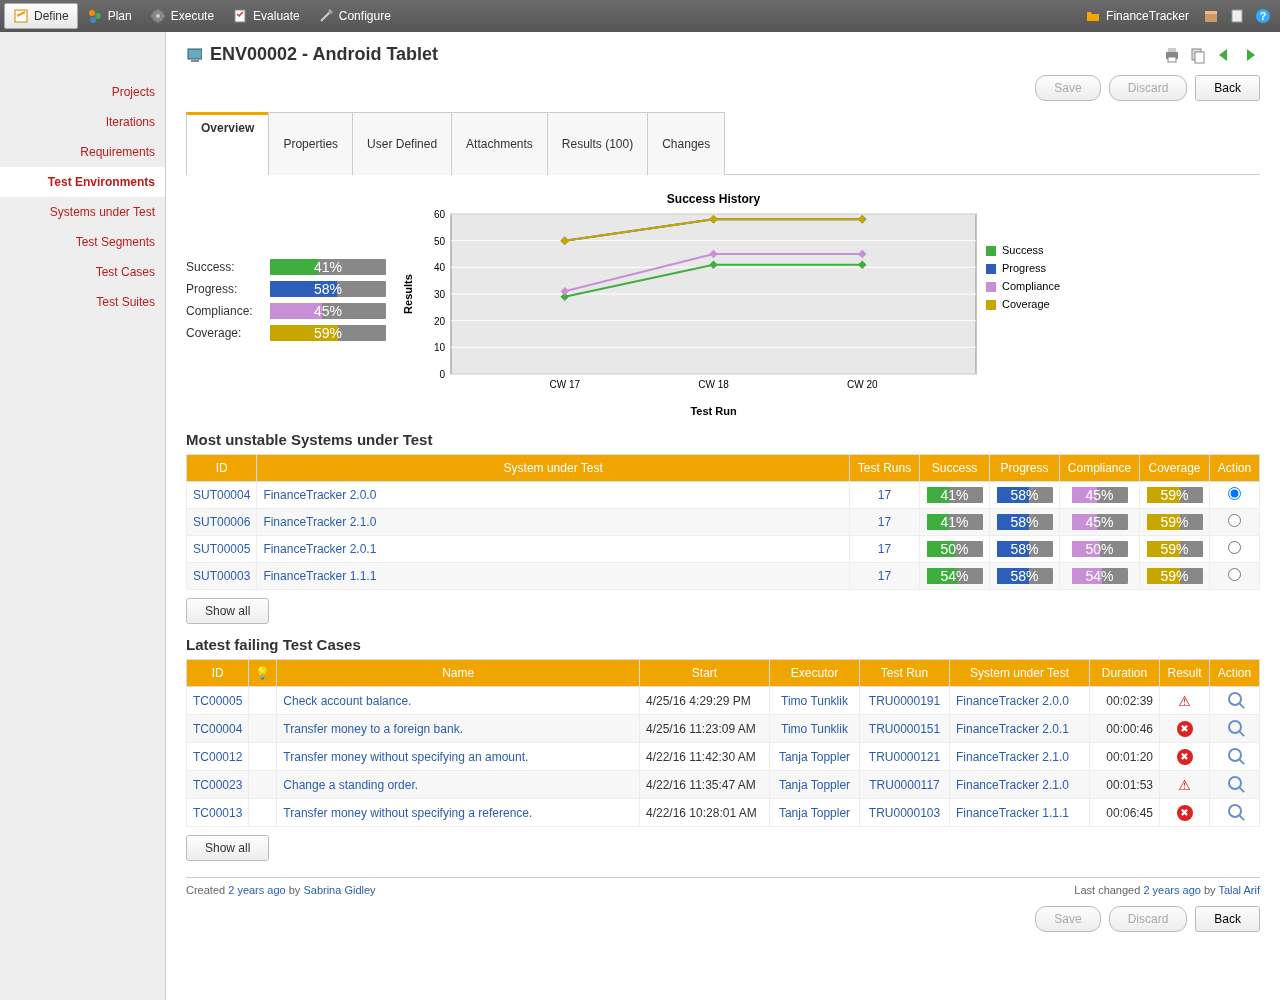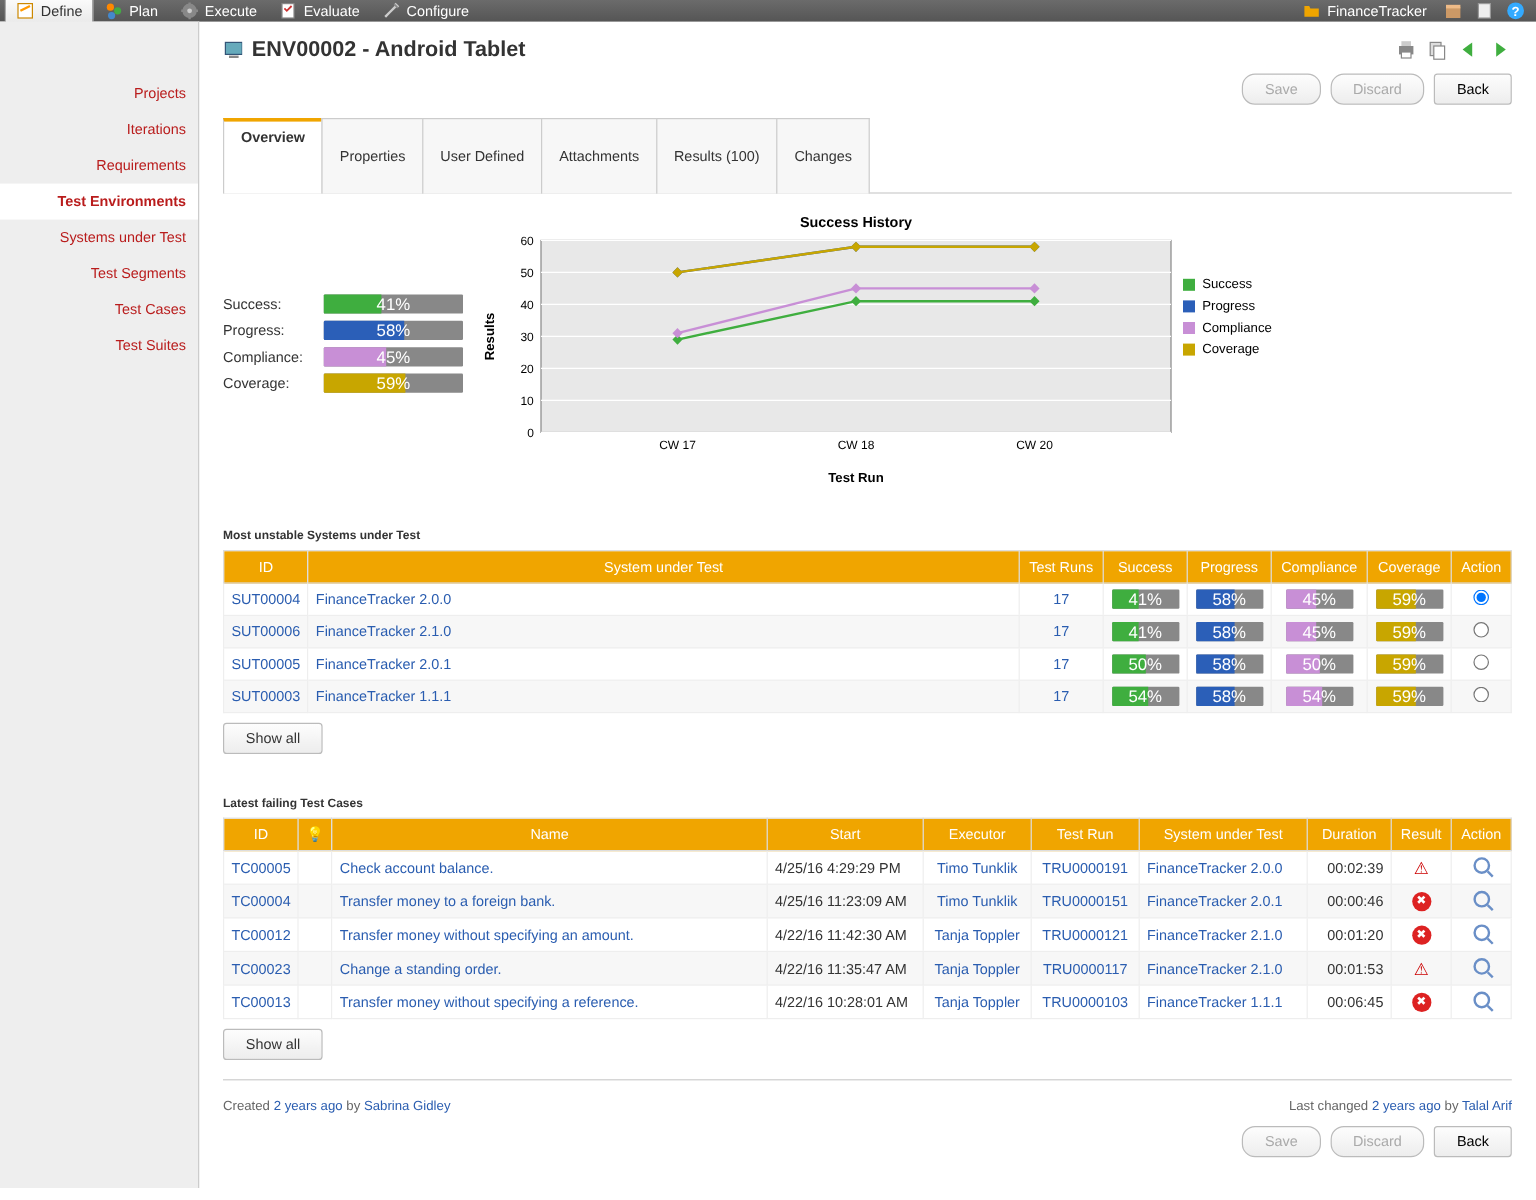--- a/index.html
+++ b/index.html
@@ -1,17 +1,17 @@
 <!DOCTYPE html>
 <html><head>
 <meta charset="utf-8">
 <style>
 * { box-sizing: border-box; margin: 0; padding: 0; }
 body { font-family: Arial, sans-serif; font-size: 12px; color: #333; background: #fff; }
-.toolbar { background: linear-gradient(#6b6b6b, #555); height: 18px; display: flex; align-items: center; padding: 0 4px; color: #fff; }
+.toolbar { background: linear-gradient(#6b6b6b, #555); height: 32px; display: flex; align-items: center; padding: 0 4px; color: #fff; }
 .tb-btn { display: flex; align-items: center; gap: 5px; padding: 4px 8px; cursor: pointer; height: 26px; border: 1px solid transparent; }
 .tb-btn.active { background: linear-gradient(#fdfdfd,#e8e8e8); border: 1px solid #aaa; color: #333; border-radius: 2px; }
 .tb-icon { width: 16px; height: 16px; display: inline-flex; align-items: center; justify-content: center; }
 .tb-spacer { flex: 1; }
 .main { display: flex; height: calc(1000px - 28px); }
 .sidebar { width: 166px; background: #eee; border-right: 1px solid #ccc; }
 .side-item { text-align: right; padding: 8px 10px; color: #b91c1c; cursor: pointer; }
 .side-item:first-child { margin-top: 45px; }
 .side-item.active { background: #fff; font-weight: bold; }
 .content { flex: 1; padding: 12px 20px 20px 20px; overflow: auto; }
@@ -26,30 +26,30 @@
 .tab { padding: 24px 14px; border: 1px solid #ccc; border-bottom: none; background: #f7f7f7; margin-right: -1px; cursor: pointer; position: relative; top: 1px; }
 .tab.active { background: #fff; border-top: 3px solid #f0a500; padding-top: 6px; font-weight: bold; }
 .overview-top { display: flex; gap: 10px; margin-top: 14px; }
 .summary { width: 200px; }
 .summary-row { display: flex; align-items: center; margin-bottom: 6px; gap: 4px; }
 .summary-label { width: 80px; }
 .pbar { flex: 1; height: 16px; background: #888; position: relative; border-radius: 1px; }
 .pbar-fill { height: 100%; border-radius: 1px 0 0 1px; }
 .pbar-text { position: absolute; left: 50%; top: 50%; transform: translate(-50%,-50%); color: #fff; font-size: 14px; }
 .chart-wrap { flex: 1; text-align: center; }
-.section-title { font-size: 10px; font-weight: bold; margin: 36px 0 6px; }
+.section-title { font-size: 15px; font-weight: bold; margin: 12px 0 6px; }
 table { width: 100%; border-collapse: collapse; font-size: 12px; }
 th { background: #f0a500; color: #fff; padding: 6px; font-weight: normal; text-align: center; border: 1px solid #ddd; }
 td { padding: 5px 6px; border: 1px solid #eee; text-align: center; }
 td.left { text-align: left; }
 tr:nth-child(even) td { background: #f7f7f7; }
 .linkc { color: #2a5db0; cursor: pointer; }
 .pcell-bar { width: 56px; margin: 0 auto; }
 .show-all { display: inline-block; padding: 5px 18px; border: 1px solid #bbb; background: linear-gradient(#fdfdfd,#ededed); border-radius: 3px; cursor: pointer; margin-top: 8px; }
-.footer { display: flex; justify-content: space-between; color: #666; font-size: 11px; margin-top: 16px; border-top: 1px solid #ccc; padding-top: 16px; }
+.footer { display: flex; justify-content: space-between; color: #666; font-size: 11px; margin-top: 16px; border-top: 1px solid #ccc; padding-top: 6px; }
 .result-icon { width: 16px; height: 16px; display: inline-block; border-radius: 50%; }
 .result-warn { color: #c00; font-size: 14px; }
 .result-fail { background: #d22; color: #fff; font-size: 10px; line-height: 16px; }
 .magnify { width: 14px; height: 14px; border: 2px solid #6a8fc7; border-radius: 50%; position: relative; display: inline-block; }
 .magnify::after { content: ""; position: absolute; width: 6px; height: 2px; background: #6a8fc7; bottom: -3px; right: -5px; transform: rotate(45deg); }
 svg { display: block; }
 </style>
 </head>
 <body>
 

